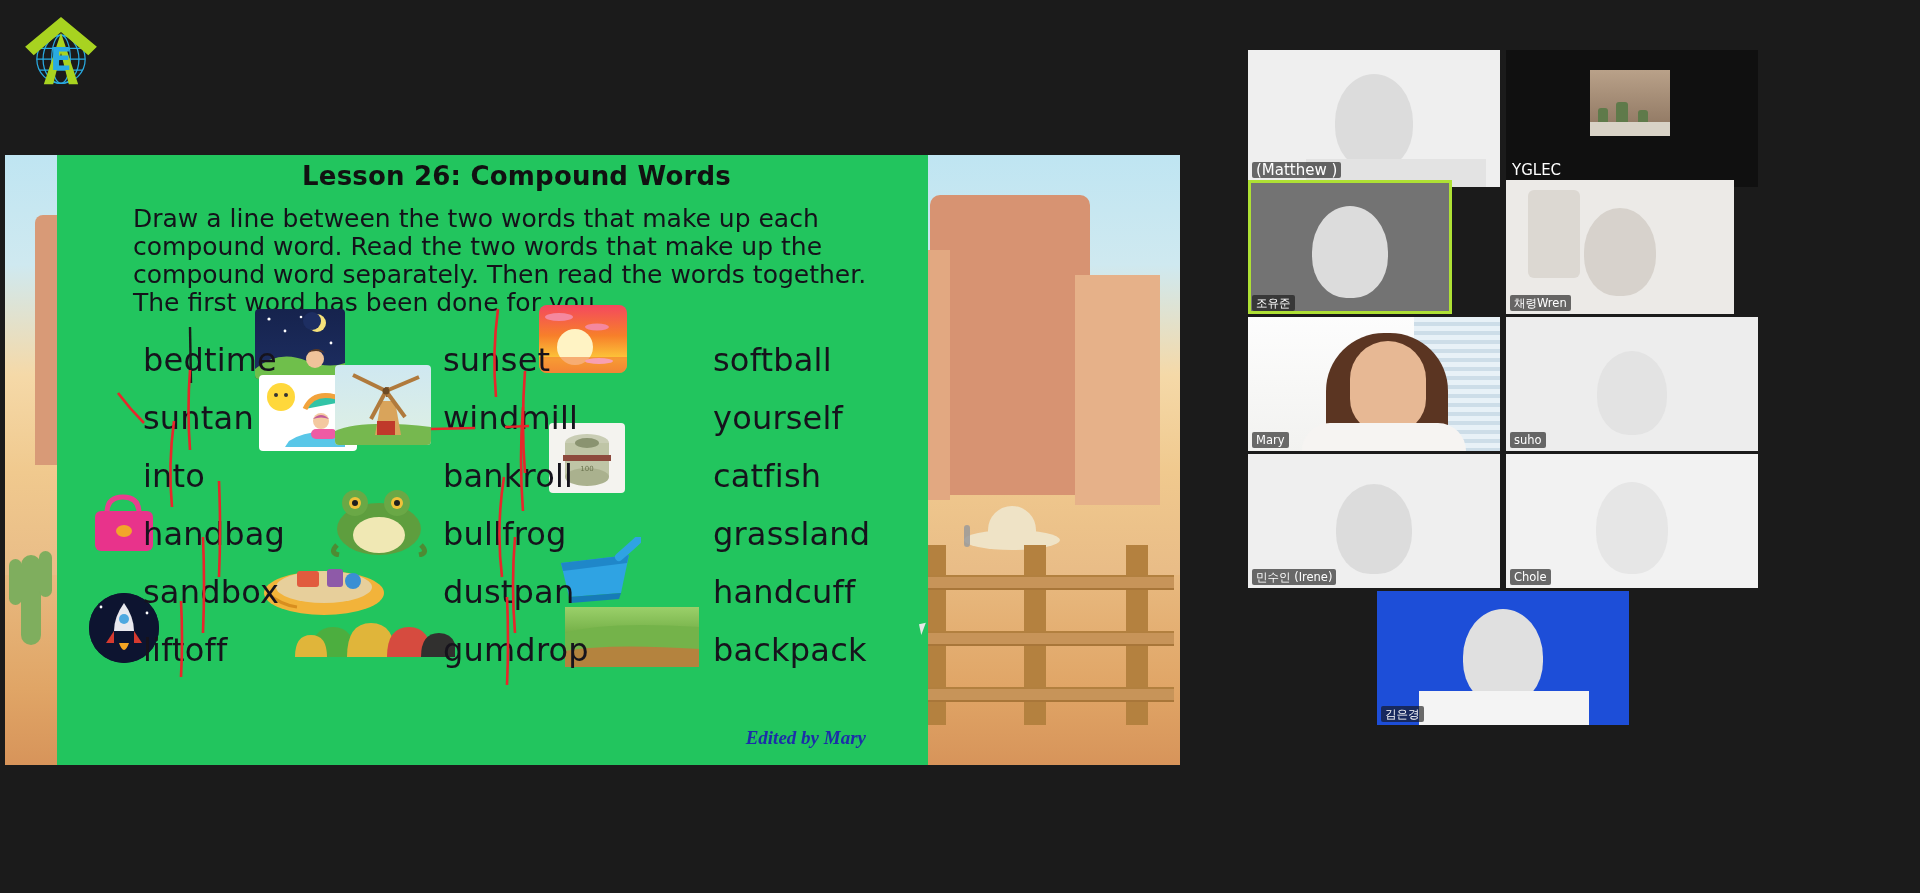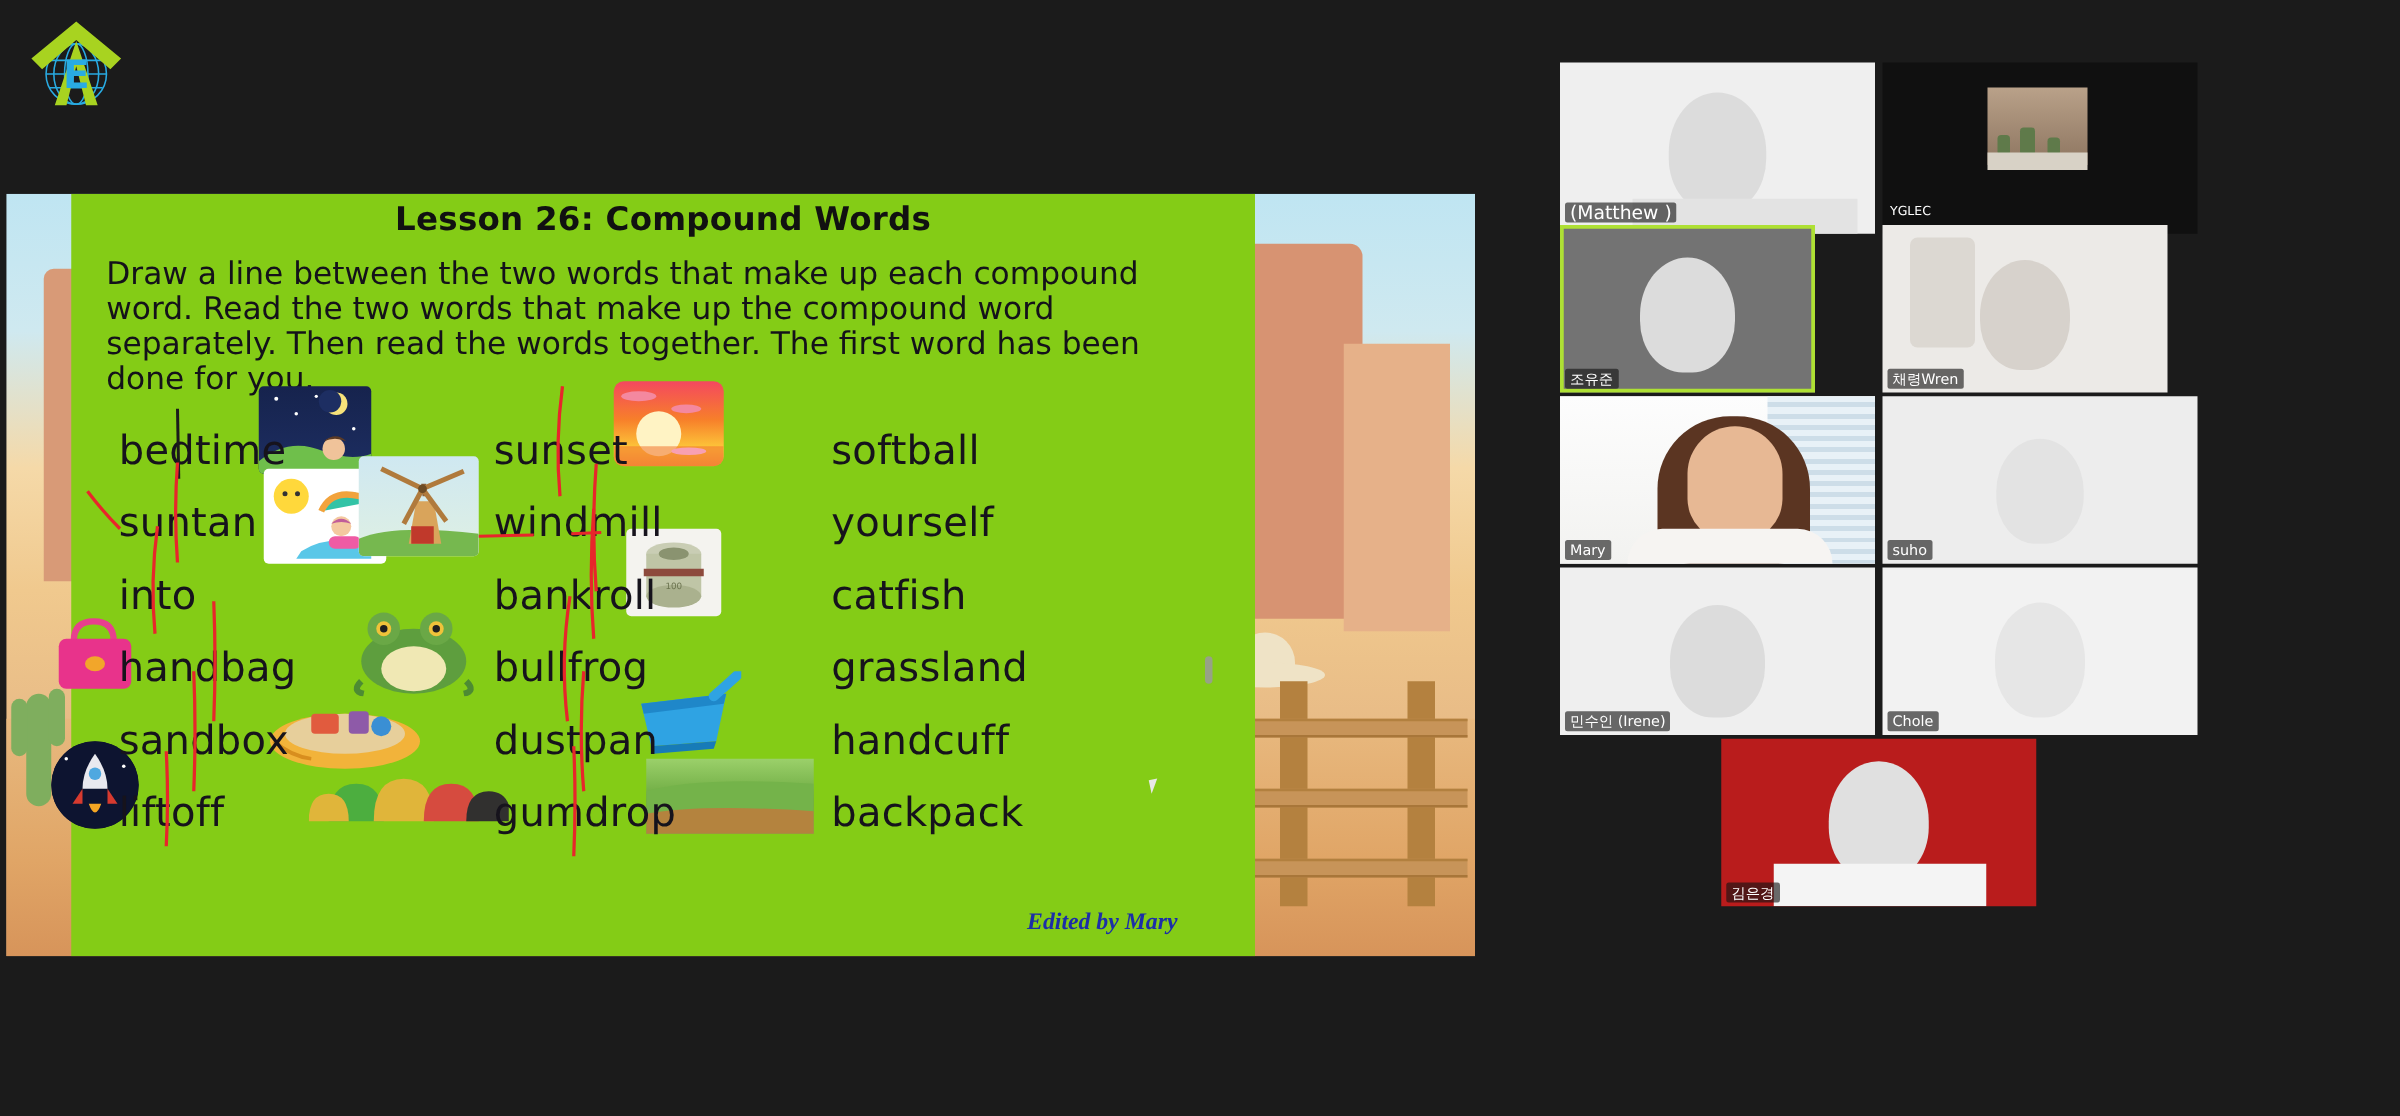--- a/index.html
+++ b/index.html
@@ -45,22 +45,23 @@
   .rail { position:absolute; left:0; right:0; height:15px; background:#c79459; border-top:2px solid #b2803f; border-bottom:2px solid #a87639;}
   .post { position:absolute; top:0; bottom:0; width:22px; background:#b4813f; }
   .hat {
     position:absolute; right: 120px; bottom: 215px; width: 96px; height: 46px;
   }
   .hat .brim { position:absolute; bottom:0; left:0; width:96px; height:20px; background:#efe3c6; border-radius:50%; }
   .hat .crown{ position:absolute; bottom:12px; left:24px; width:48px; height:32px; background:#efe3c6; border-radius:24px 24px 6px 6px; }
 
   
   .sheet {
-    position: absolute; left: 52px; top: 0; width: 947px; height: 610px;
-    background: #84cc16;
+    position: absolute; left: 52px; top: 0; width: 871px; height: 610px;
+    background: #22c55e;
+    padding-left: 48px;
   }
   .sheet-title {
     text-align: center; margin-top: 6px;
     font-family: "DejaVu Sans", sans-serif;
     font-weight: bold; font-size: 26px; color: #111; letter-spacing: .2px;
   }
   .sheet-instr {
     margin: 14px 22px 0 28px;
     font-family: "DejaVu Sans", sans-serif;
     font-size: 25px; line-height: 1.12; color: #14121a;
@@ -471,21 +472,21 @@
     </div>
     <div class="tile dark" style="left:258px; top:0; width:252px; height:137px;">
       <div class="shelfpic" style="left:84px; top:20px; width:80px; height:62px;">
         <div class="plant" style="left:8px;  width:10px; height:16px;"></div>
         <div class="plant" style="left:26px; width:12px; height:22px;"></div>
         <div class="plant" style="left:48px; width:10px; height:14px;"></div>
       </div>
       <div style="position:absolute;left:84px;top:72px;width:80px;height:14px;background:#d8d2c6;"></div>
     </div>
     <div class="name" style="position:absolute; left:4px; top:112px; background:rgba(20,20,20,.62); color:#fff; font-size:15px; line-height:14px; padding:1px 4px; border-radius:2px; font-family:'DejaVu Sans', sans-serif;">(Matthew )</div>
-    <div class="name" style="position:absolute; left:262px; top:112px; background:transparent; color:#fff; font-size:10px; line-height:14px; padding:1px 2px; font-family:'DejaVu Sans', sans-serif;">YGLEC</div>
+    <div class="name" style="position:absolute; left:262px; top:112px; background:transparent; color:#fff; font-size:15px; line-height:14px; padding:1px 2px; font-family:'DejaVu Sans', sans-serif;">YGLEC</div>
 
     <div class="tile active" style="left:0; top:130px; width:204px; height:134px; background:#737373;">
       <div class="blurfig" style="top:26px; width:76px; height:92px;"></div>
       <div class="name">조유준</div>
     </div>
     <div class="tile" style="left:258px; top:130px; width:228px; height:134px; background:#eceae7;">
       <div style="position:absolute;left:22px;top:10px;width:52px;height:88px;background:#dcd8d2;border-radius:6px;"></div>
       <div class="blurfig" style="top:28px; width:72px; height:88px; background:#d7d2cc;"></div>
       <div class="name">채령Wren</div>
     </div>
@@ -505,20 +506,20 @@
 
     <div class="tile" style="left:0; top:404px; width:252px; height:134px; background:#efefef;">
       <div class="blurfig" style="top:30px; width:76px; height:90px;"></div>
       <div class="name">민수인 (Irene)</div>
     </div>
     <div class="tile" style="left:258px; top:404px; width:252px; height:134px; background:#f2f2f2;">
       <div class="blurfig" style="top:28px; width:72px; height:92px; background:#e6e6e6;"></div>
       <div class="name">Chole</div>
     </div>
 
-    <div class="tile" style="left:129px; top:541px; width:252px; height:134px; background:#b91c1c;">
+    <div class="tile" style="left:129px; top:541px; width:252px; height:134px; background:#1d4ed8;">
       <div class="blurfig" style="top:18px; width:80px; height:96px; background:#e0e0e0;"></div>
       <div style="position:absolute;left:42px;bottom:0;width:170px;height:34px;background:#f4f4f4;"></div>
       <div class="name">김은경</div>
     </div>
 
   </div>
 </div>
 
 </body></html>

